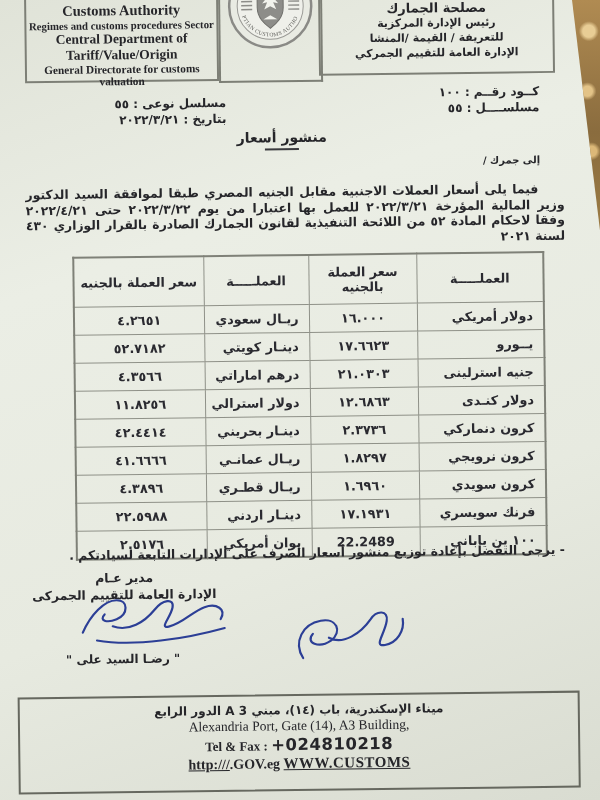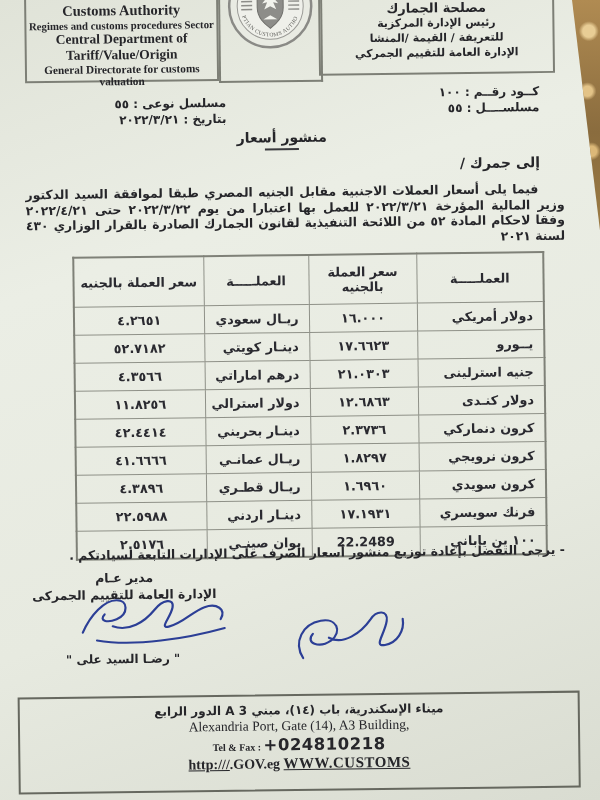--- a/index.html
+++ b/index.html
@@ -30,21 +30,21 @@
   .hdr-ar .l1,.hdr-ar .l2,.hdr-ar .l3{font-size:11px;line-height:15px;}
   .logo{position:absolute;left:4px;top:-24px;}
   
   .meta{position:absolute;direction:rtl;font-weight:bold;font-size:12px;line-height:16px;}
   .meta-right{right:57px;top:86px;text-align:right;}
   .meta-left{left:118px;top:94px;text-align:right;}
   
   .title{position:absolute;left:0;right:30px;top:129px;text-align:center;
        font-weight:bold;font-size:14px;direction:rtl;}
   .title-rule{width:34px;height:2px;background:#3a3a3e;margin:3px auto 0;}
-  .addressee{position:absolute;right:57px;top:157px;direction:rtl;font-weight:bold;font-size:14px;}
+  .addressee{position:absolute;right:57px;top:157px;direction:rtl;font-weight:bold;font-size:10px;}
   
   .para{position:absolute;right:33px;left:28px;top:184px;direction:rtl;text-align:justify;
        font-weight:bold;font-size:12.4px;line-height:15.6px;text-indent:26px;}
   
   table.rates{position:absolute;left:74px;top:254px;border-collapse:collapse;direction:rtl;
        font-weight:bold;}
   table.rates td,table.rates th{border:1px solid #8f9188;font-size:12.8px;color:#2a2a30;}
   table.rates{border:2px solid #7f8178;}
   th.hcell{height:46px;font-size:12.8px;}
   td.ccell{height:25px;text-align:right;padding-right:10px;}
@@ -57,21 +57,21 @@
        font-weight:bold;font-size:12px;}
   .sig-svg{position:absolute;}
   .sig-left{left:66px;top:580px;}
   .sig-center{left:282px;top:598px;}
   
   .footer-box{position:absolute;left:14px;top:694px;width:562px;height:97px;
        border:2px solid #66685f;box-sizing:border-box;text-align:center;padding-top:7px;}
   .f-ar{direction:rtl;font-size:12px;font-weight:bold;}
   .f-en{font-family:"Liberation Serif",serif;font-size:13.5px;margin-top:1px;}
   .f-tel{margin-top:1px;}
-  .f-tel .lbl{font-family:"Liberation Serif",serif;font-weight:bold;font-size:10px;}
+  .f-tel .lbl{font-family:"Liberation Serif",serif;font-weight:bold;font-size:13px;}
   .f-tel .num{font-family:"DejaVu Sans",sans-serif;font-weight:bold;font-size:16.5px;letter-spacing:0.5px;}
   .f-url{font-family:"Liberation Serif",serif;font-weight:bold;font-size:14px;direction:ltr;margin-top:1px;}
   .f-url .u{text-decoration:underline;}
   .f-url .site{font-size:15px;letter-spacing:0.5px;}
 </style>
 </head>
 <body>
 
 <div class="paper"></div>
 
@@ -186,21 +186,21 @@
     </tr>
     <tr>
       <td class="ccell">فرنك سويسري</td>
       <td class="rcell">١٧.١٩٣١</td>
       <td class="ccell">دينـار اردني</td>
       <td class="rcell">٢٢.٥٩٨٨</td>
     </tr>
     <tr>
       <td class="ccell">١٠٠ ين ياباني</td>
       <td class="rcell">22.2489</td>
-      <td class="ccell">يوان صينـي</td>
+      <td class="ccell">يوان أمريكي</td>
       <td class="rcell">٢.٥١٧٦</td>
     </tr>
   </tbody>
     </table>
 
   <div class="note">- يرجى التفضل بإعادة توزيع منشور أسعار الصرف على الإدارات التابعة لسيادتكم .</div>
 
   <div class="sig-titles">
     <div>مدير عـام</div>
     <div>الإدارة العامة للتقييم الجمركى</div>

